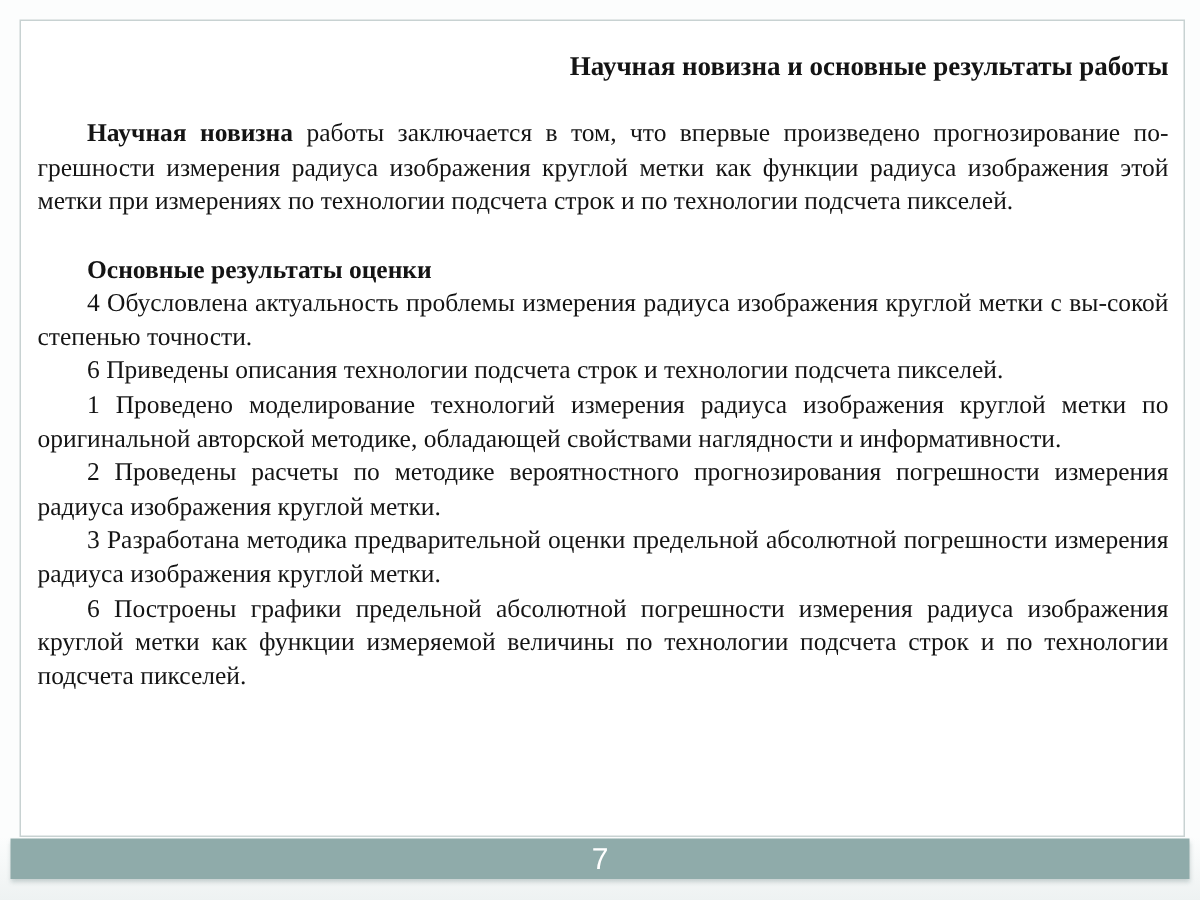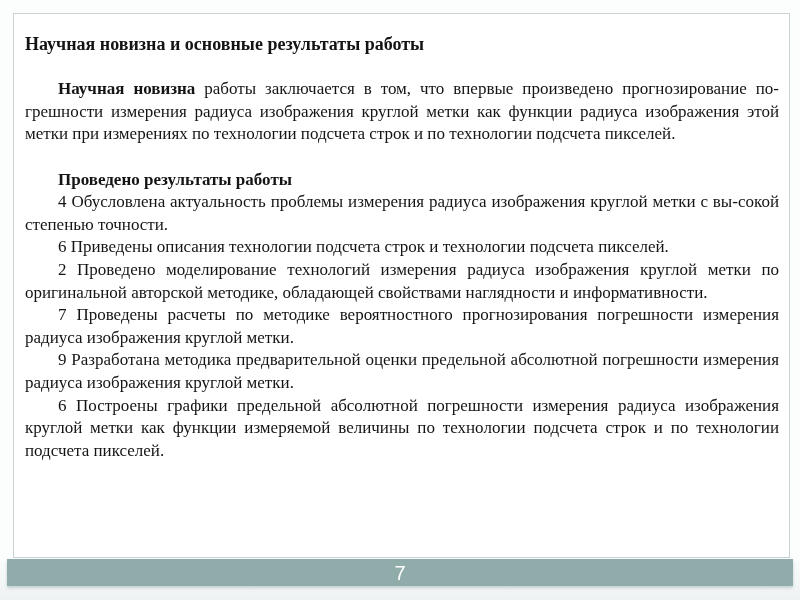--- a/index.html
+++ b/index.html
@@ -22,21 +22,21 @@
   }
   .content {
     padding: 19px 10px 0 11px;
     font-family: "Liberation Serif", serif;
     font-size: 17px;
     line-height: 22.6px;
     color: #141414;
     text-align: justify;
   }
   .title {
-    text-align: left;
+    text-align: right;
     font-weight: bold;
     font-size: 18px;
     margin: 0 0 22.6px 0;
     text-indent: 0;
   }
   .para {
     margin: 0;
     text-indent: 33px;
   }
   .results-heading {
@@ -70,27 +70,27 @@
 </head>
 <body>
 
 <div class="slide" style="border-color: rgb(200, 210, 210);">
   <div class="content" style="color: rgb(20, 20, 20);">
 
     <p class="title">Научная новизна и основные результаты работы</p>
 
     <p class="para"><span class="lead-bold">Научная новизна</span><span> работы заключается в том, что впервые произведено прогнозирование по-грешности измерения радиуса изображения круглой метки как функции радиуса изображения этой метки при измерениях по технологии подсчета строк и по технологии подсчета пикселей.</span></p>
 
-    <p class="results-heading">Проведено результаты работы</p>
+    <p class="results-heading">Основные результаты оценки</p>
 
     <p class="para">4 Обусловлена актуальность проблемы измерения радиуса изображения круглой метки с вы-сокой степенью точности.</p>
     <p class="para">6 Приведены описания технологии подсчета строк и технологии подсчета пикселей.</p>
-    <p class="para">2 Проведено моделирование технологий измерения радиуса изображения круглой метки по оригинальной авторской методике, обладающей свойствами наглядности и информативности.</p>
-    <p class="para">7 Проведены расчеты по методике вероятностного прогнозирования погрешности измерения радиуса изображения круглой метки.</p>
-    <p class="para">9 Разработана методика предварительной оценки предельной абсолютной погрешности измерения радиуса изображения круглой метки.</p>
+    <p class="para">1 Проведено моделирование технологий измерения радиуса изображения круглой метки по оригинальной авторской методике, обладающей свойствами наглядности и информативности.</p>
+    <p class="para">2 Проведены расчеты по методике вероятностного прогнозирования погрешности измерения радиуса изображения круглой метки.</p>
+    <p class="para">3 Разработана методика предварительной оценки предельной абсолютной погрешности измерения радиуса изображения круглой метки.</p>
     <p class="para">6 Построены графики предельной абсолютной погрешности измерения радиуса изображения круглой метки как функции измеряемой величины по технологии подсчета строк и по технологии подсчета пикселей.</p>
 
   </div>
 </div>
 
 <div class="footer-bar" style="background: rgb(143, 171, 170);">
   <span class="page-number">7</span>
 </div>
 
 </body></html>

